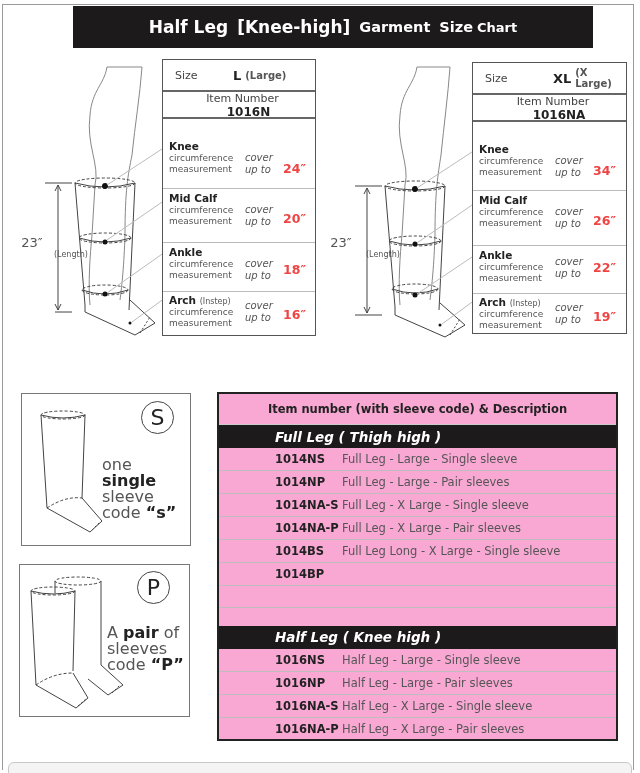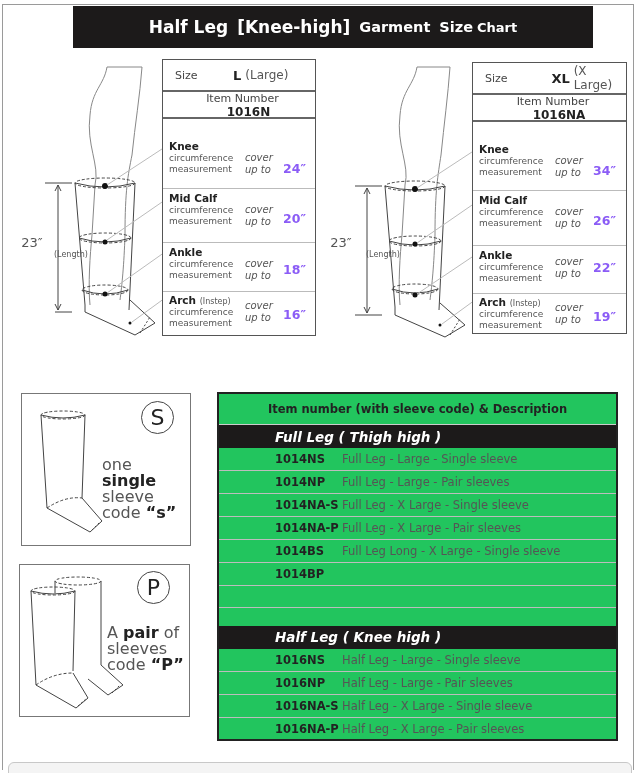--- a/index.html
+++ b/index.html
@@ -13,44 +13,44 @@
     display: flex; align-items: center; justify-content: center; font-weight: bold; }
   .title-bar .big { font-size: 17px; }
   .title-bar .sp { display: inline-block; width: 9px; }
   .title-bar .mid { font-size: 14.5px; }
 
   
   .size-panel { position: absolute; border: 1px solid #555; background: #fff; }
   .size-panel .row-size { height: 32px; border-bottom: 2px solid #666; display: flex; align-items: center; padding-left: 12px; font-size: 11px; color: #444; }
   .size-panel .row-size .size-lbl { width: 58px; }
   .size-panel .row-size .size-val { font-weight: bold; font-size: 13px; color: #222; margin-right: 4px; }
-  .size-panel .row-size .size-note { font-size: 12px; color: #555; }
+  .size-panel .row-size .size-note { font-size: 10px; color: #555; font-weight: bold; }
   .size-panel .row-item { height: 27px; border-bottom: 2px solid #666; display: flex; align-items: center; padding-left: 7px; font-size: 11px; color: #444; flex-direction: column; }
   .size-panel .row-item .item-val { font-weight: bold; font-size: 12px; color: #222; margin-left: 12px; }
   .meas { border-bottom: 1px solid #bbb; position: relative; }
   .meas:last-child { border-bottom: none; }
   .meas .m-name { position: absolute; left: 6px; font-weight: bold; font-size: 10.5px; color: #222; }
   .meas .m-name .sub { font-weight: normal; font-size: 8px; color: #555; }
   .meas .m-desc { position: absolute; left: 6px; font-size: 9px; line-height: 11px; color: #555; }
   .meas .m-cover { position: absolute; left: 82px; font-size: 10px; line-height: 12px; font-style: italic; color: #555; }
-  .meas .m-val { position: absolute; left: 120px; font-weight: bold; font-size: 12.5px; color: #8b5cf6; }
+  .meas .m-val { position: absolute; left: 120px; font-weight: bold; font-size: 12.5px; color: #ef4444; }
 
   .dim-label { position: absolute; text-align: center; color: #555; }
   .dim-label .v { font-size: 13px; display: block; }
   .dim-label .n { font-size: 8px; display: block; margin-left: 46px; }
 
   
   .code-box { position: absolute; border: 1px solid #777; background: #fff; }
   .code-circle { position: absolute; width: 33px; height: 33px; border: 1px solid #444; border-radius: 50%;
     display: flex; align-items: center; justify-content: center; font-size: 22px; color: #222; }
   .code-text { position: absolute; font-size: 16px; line-height: 16px; color: #555; }
   .code-text b { color: #222; }
 
   
-  .item-table { position: absolute; left: 217px; top: 392px; width: 401px; height: 349px; border: 2px solid #222; background: #22c55e; }
+  .item-table { position: absolute; left: 217px; top: 392px; width: 401px; height: 349px; border: 2px solid #222; background: #f9a8d4; }
   .item-table .t-head { height: 31px; display: flex; align-items: center; justify-content: center; font-weight: bold; font-size: 11.5px; color: #222; border-bottom: 1px solid #ccc; }
   .item-table .sec-head { height: 23px; background: #1c1a1a; color: #fff; font-weight: bold; font-style: italic; font-size: 13.5px; display: flex; align-items: center; padding-left: 56px; }
   .item-table .t-row { height: 23px; display: flex; align-items: center; border-bottom: 1px solid #bdbdbd; font-size: 11.5px; }
   .item-table .t-code { width: 123px; padding-left: 56px; font-weight: bold; color: #222; flex-shrink: 0; }
   .item-table .t-desc { color: #555; white-space: nowrap; }
   .item-table .spacer { height: 21.5px; border-bottom: 1px solid #bdbdbd; }
 </style>
 </head>
 <body>
 

